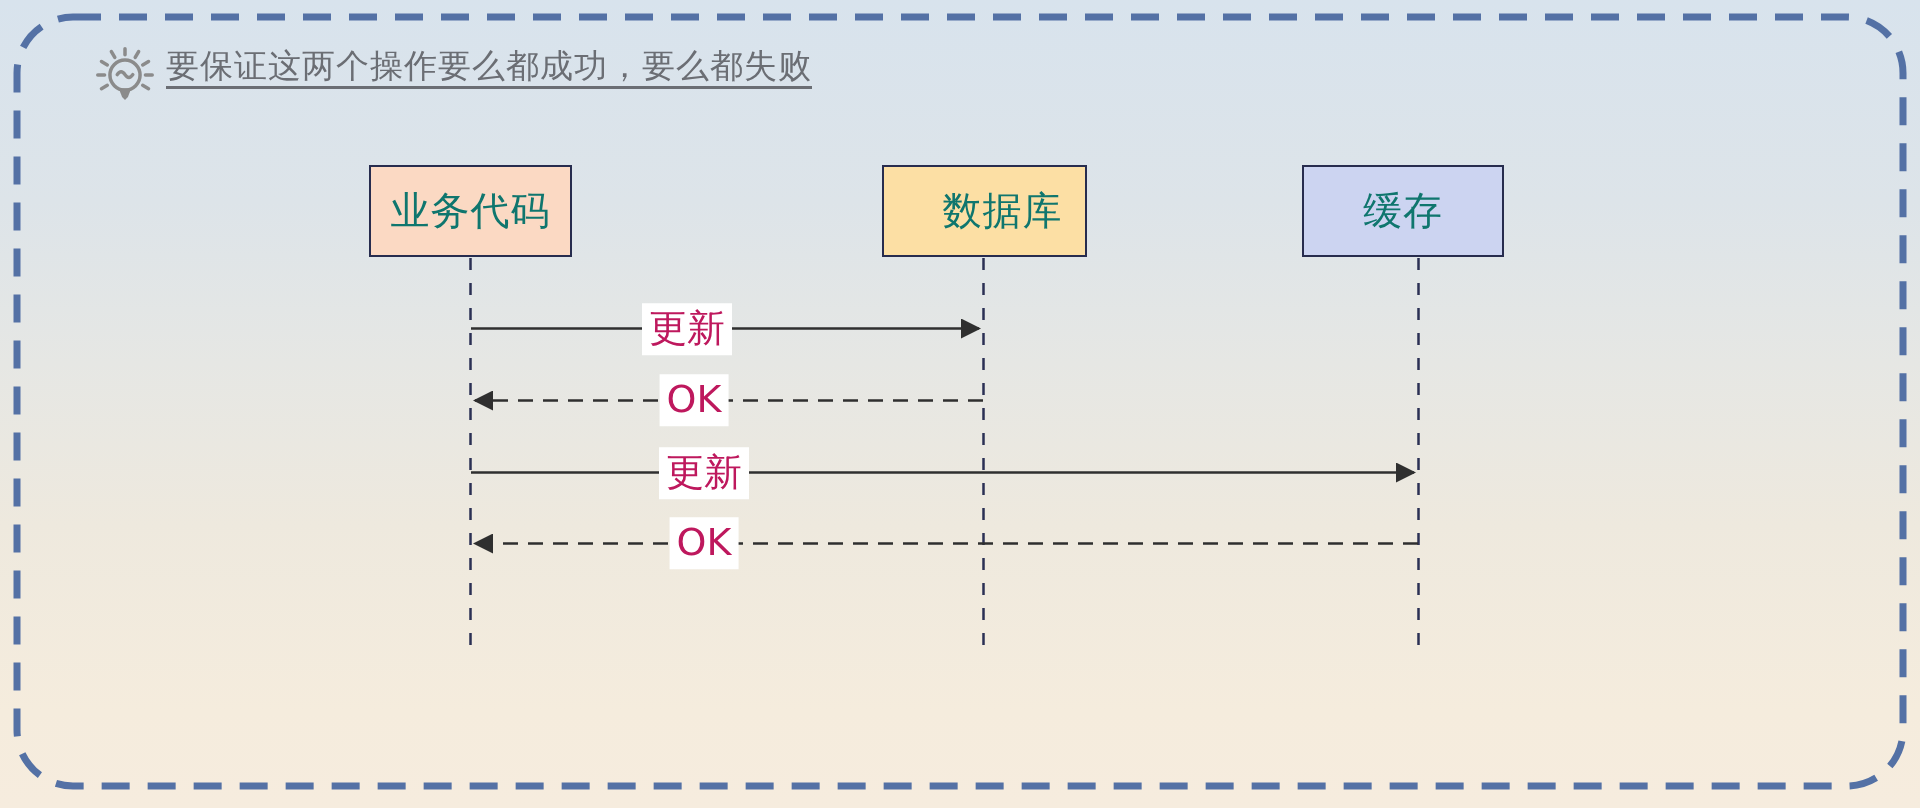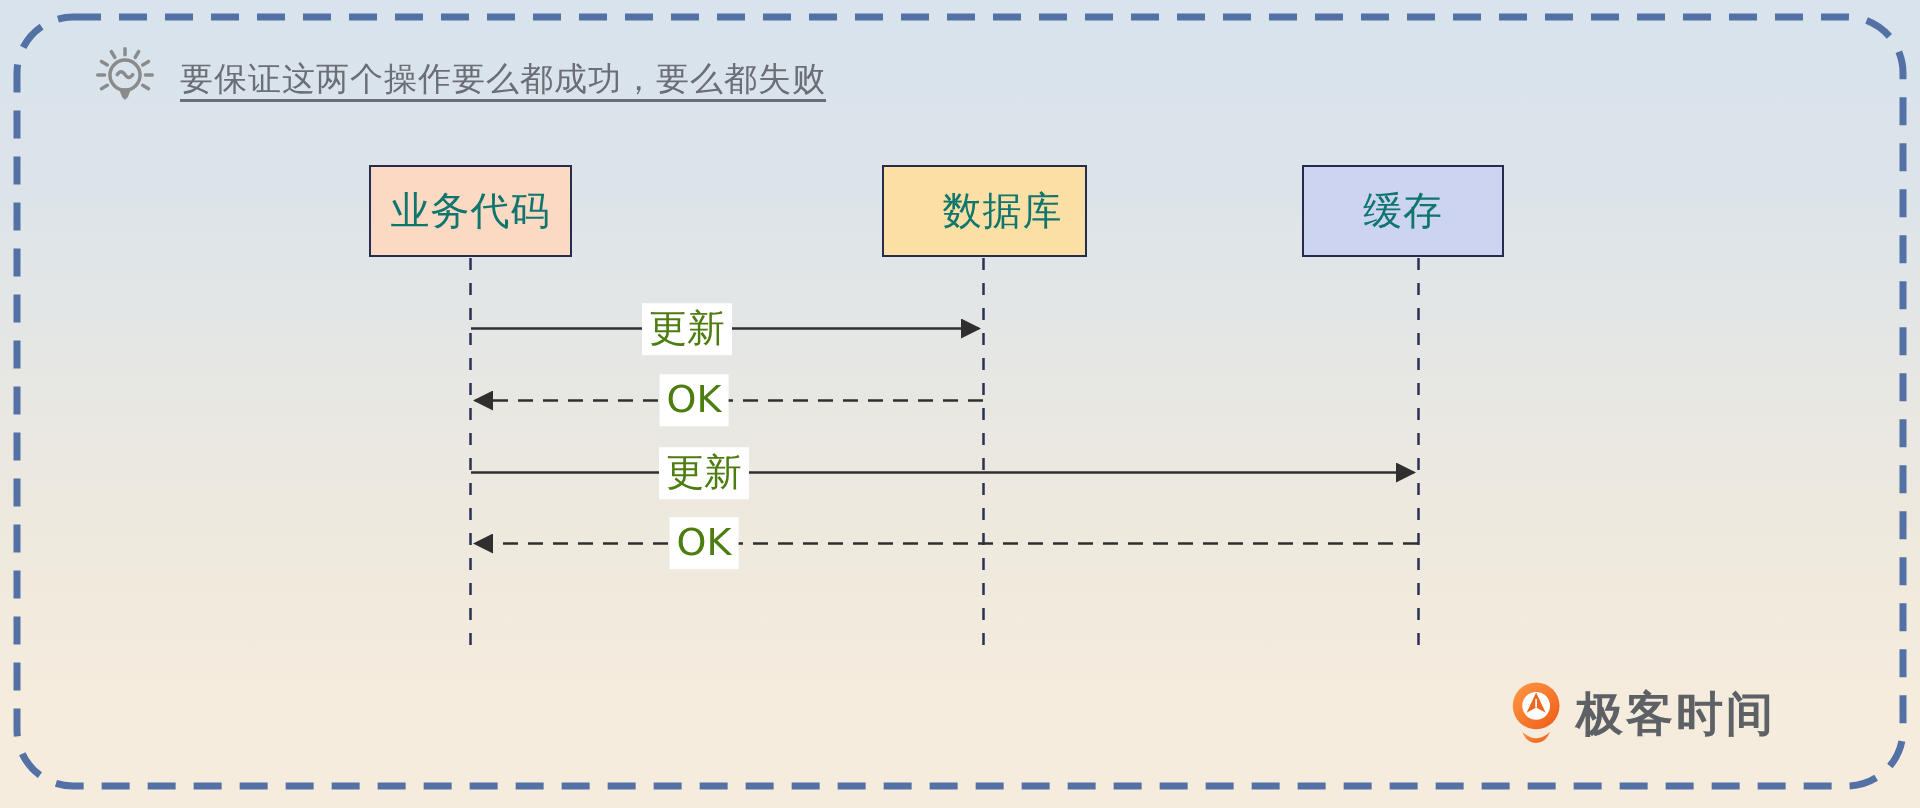--- a/index.html
+++ b/index.html
@@ -7,38 +7,38 @@
   .canvas{
     position:relative;width:1920px;height:808px;overflow:hidden;
     background:linear-gradient(180deg,#d8e3ed 0%,#dde4e9 25%,#e6e7e4 45%,#eee9de 65%,#f5ecdd 88%,#f6ecde 100%);
     font-family:"DejaVu Sans","Liberation Sans",sans-serif;
   }
   .layer{position:absolute;left:0;top:0;}
   .lifeline{stroke:#2b3054;stroke-width:2.5;stroke-dasharray:12 13;fill:none;}
   .msg{stroke:#2f2f2f;stroke-width:2.5;fill:none;}
   .msg.dashed{stroke-dasharray:15 10;}
   .note{
-    position:absolute;left:90px;top:44px;display:flex;align-items:center;gap:20px;
+    position:absolute;left:90px;top:44px;display:flex;gap:6px;
   }
   .note-text{
     font-size:33px;color:#6b6e74;letter-spacing:1px;
     text-decoration:underline;text-underline-offset:9px;text-decoration-thickness:2.5px;
     white-space:nowrap;
   }
   .actor{
     position:absolute;top:165px;height:92px;box-sizing:border-box;
     border:2.5px solid #272c4e;display:flex;align-items:center;justify-content:center;
   }
   .actor span{font-size:39px;color:#0f766e;letter-spacing:1px;white-space:nowrap;}
   .actor.business{left:369px;width:203px;background:#fbd9c3;}
   .actor.database{left:882px;width:205px;background:#fcdfa4;padding-left:36px;}
   .actor.cache{left:1302px;width:202px;background:#ccd4f1;}
   .msg-label{
     position:absolute;transform:translate(-50%,-50%);
-    background:#ffffff;color:#4d7c0f;font-size:38px;line-height:1.25;
+    background:#ffffff;color:#be185d;font-size:38px;line-height:1.25;
     padding:2px 7px;white-space:nowrap;
   }
   .logo{
     position:absolute;left:1511px;top:681px;display:flex;align-items:center;gap:13px;
   }
   .logo-text{
     font-size:47px;font-weight:600;color:#5d6166;letter-spacing:3px;white-space:nowrap;
   }
 </style>
 </head>
@@ -93,30 +93,14 @@
   </div>
   <div class="actor cache">
     <span>缓存</span>
   </div>
 
   <div class="msg-label" style="left:687px;top:329px;">更新</div>
   <div class="msg-label" style="left:694px;top:400px;">OK</div>
   <div class="msg-label" style="left:704px;top:473px;">更新</div>
   <div class="msg-label" style="left:704px;top:543px;">OK</div>
 
-  <div class="logo">
-    <svg width="52" height="67" viewBox="0 0 60 76">
-      <defs>
-        <linearGradient id="lg" x1="0" y1="0" x2="1" y2="1">
-          <stop offset="0" stop-color="#ff9a45"></stop>
-          <stop offset="1" stop-color="#ef5a17"></stop>
-        </linearGradient>
-      </defs>
-      <circle cx="29" cy="28" r="27" fill="url(#lg)"></circle>
-      <circle cx="29" cy="28" r="16" fill="#ffffff"></circle>
-      <path d="M29,12.5 L40,36 L29,30 L18,36 Z" fill="#f0661f"></path>
-      <line x1="29" y1="20" x2="29" y2="30" stroke="#ffffff" stroke-width="2"></line>
-      <path d="M13,58 Q29,73 45,58 Q41,70 29,71 Q17,70 13,58 Z" fill="url(#lg)"></path>
-    </svg>
-    <span class="logo-text">极客时间</span>
-  </div>
 
 </div>
 
 </body></html>

